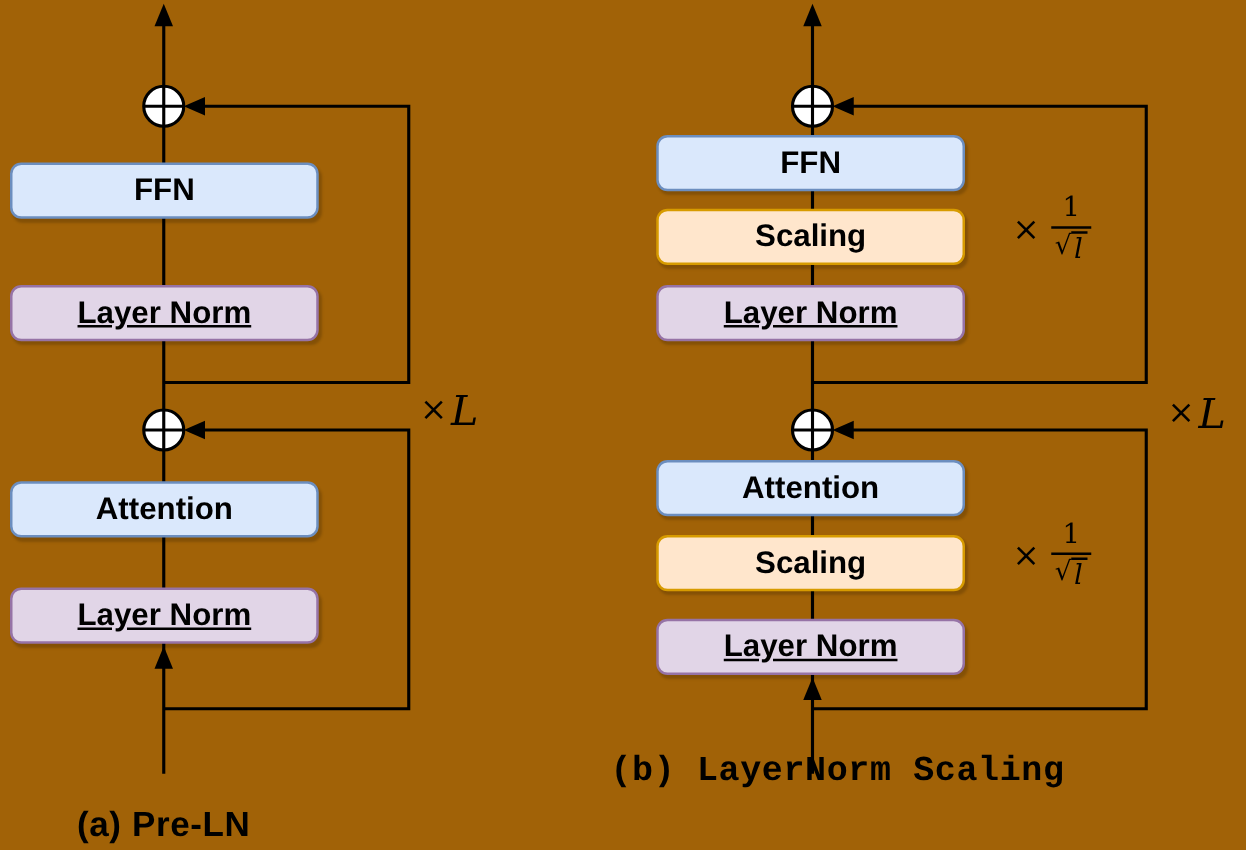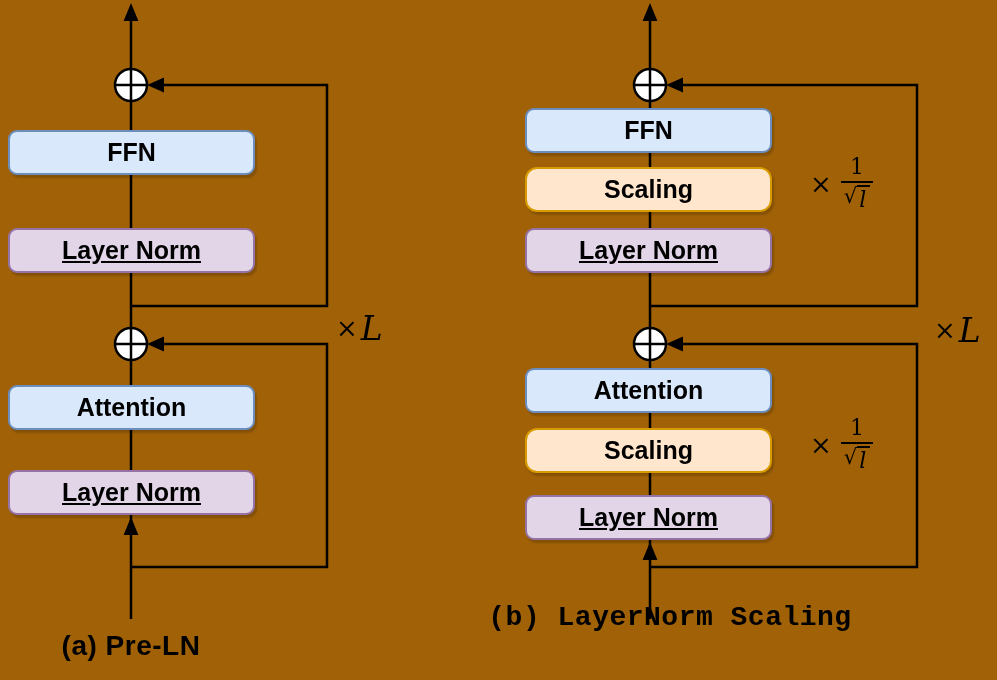--- a/index.html
+++ b/index.html
@@ -9,21 +9,21 @@
 
   .box {
     position:absolute; width:247px; height:45px;
     border-radius:9px; border:2.5px solid #000;
     display:flex; align-items:center; justify-content:center;
     font-weight:bold; font-size:25px; color:#000;
     box-shadow:2px 3px 2px rgba(0,0,0,0.18);
   }
   .box.blue   { background:#dae8fc; border-color:#6c8ebf; }
   .box.purple { background:#e1d5e7; border-color:#9673a6;text-decoration:underline; }
-  .box.orange { background:#ffe6cc; border-color:#d79b00;border-radius:12px; }
+  .box.orange { background:#ffe6cc; border-color:#d79b00; }
 
   .caption {
     position:absolute; font-weight:bold; font-size:28px; color:#000;
     text-align:center; letter-spacing:0.5px;
   }
 
   .mathlabel {
     position:absolute; display:flex; align-items:center;
     font-family:"DejaVu Serif", serif; color:#000; line-height:1;
   }
@@ -88,21 +88,21 @@
   <div class="box blue" style="left:8px;  top:130px;">FFN</div>
   <div class="box purple" style="left:8px;  top:228px;">Layer Norm</div>
   <div class="box blue" style="left:8px;  top:385px;">Attention</div>
   <div class="box purple" style="left:8px;  top:470px;">Layer Norm</div>
 
   <div class="mathlabel" style="left:336px; top:308px; height:40px;">
     <span class="times">×</span>
     <span class="var-l">L</span>
   </div>
 
-  <div class="caption" style="left:11px; top:630px; width:240px;">(a) Pre-LN</div>
+  <div class="caption" style="left:11px; top:644px; width:240px;">(a) Pre-LN</div>
 
   <div class="box blue" style="left:525px; top:108px;">FFN</div>
   <div class="box orange" style="left:525px; top:167px;">Scaling</div>
   <div class="box purple" style="left:525px; top:228px;">Layer Norm</div>
   <div class="box blue" style="left:525px; top:368px;">Attention</div>
   <div class="box orange" style="left:525px; top:428px;">Scaling</div>
   <div class="box purple" style="left:525px; top:495px;">Layer Norm</div>
 
   <div class="mathlabel" style="left:810px; top:154px; height:60px;">
     <span class="times">×</span>

